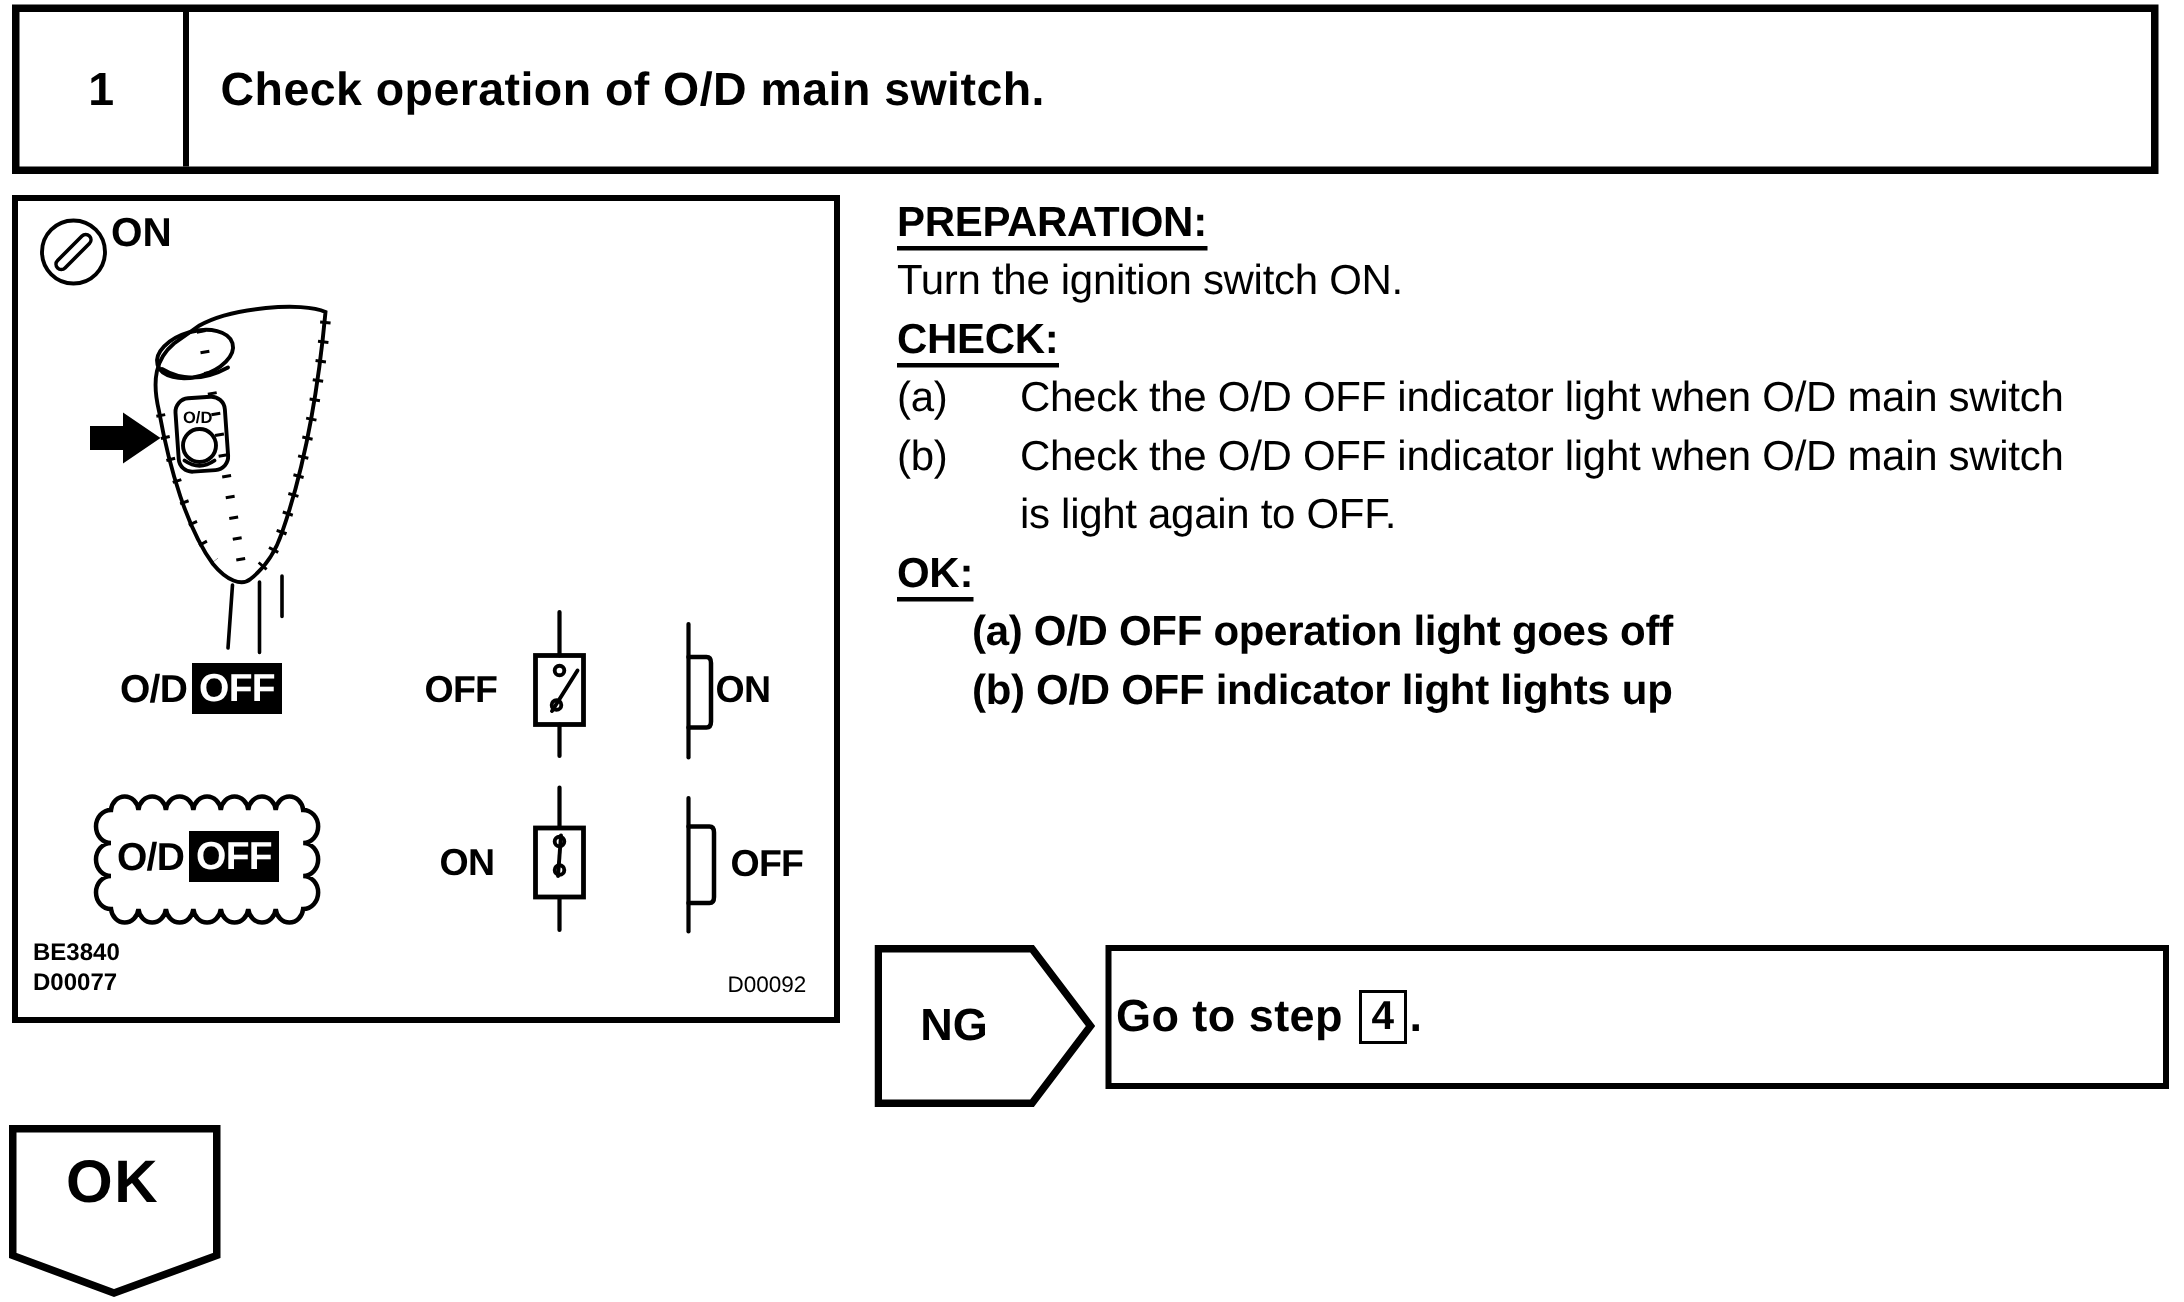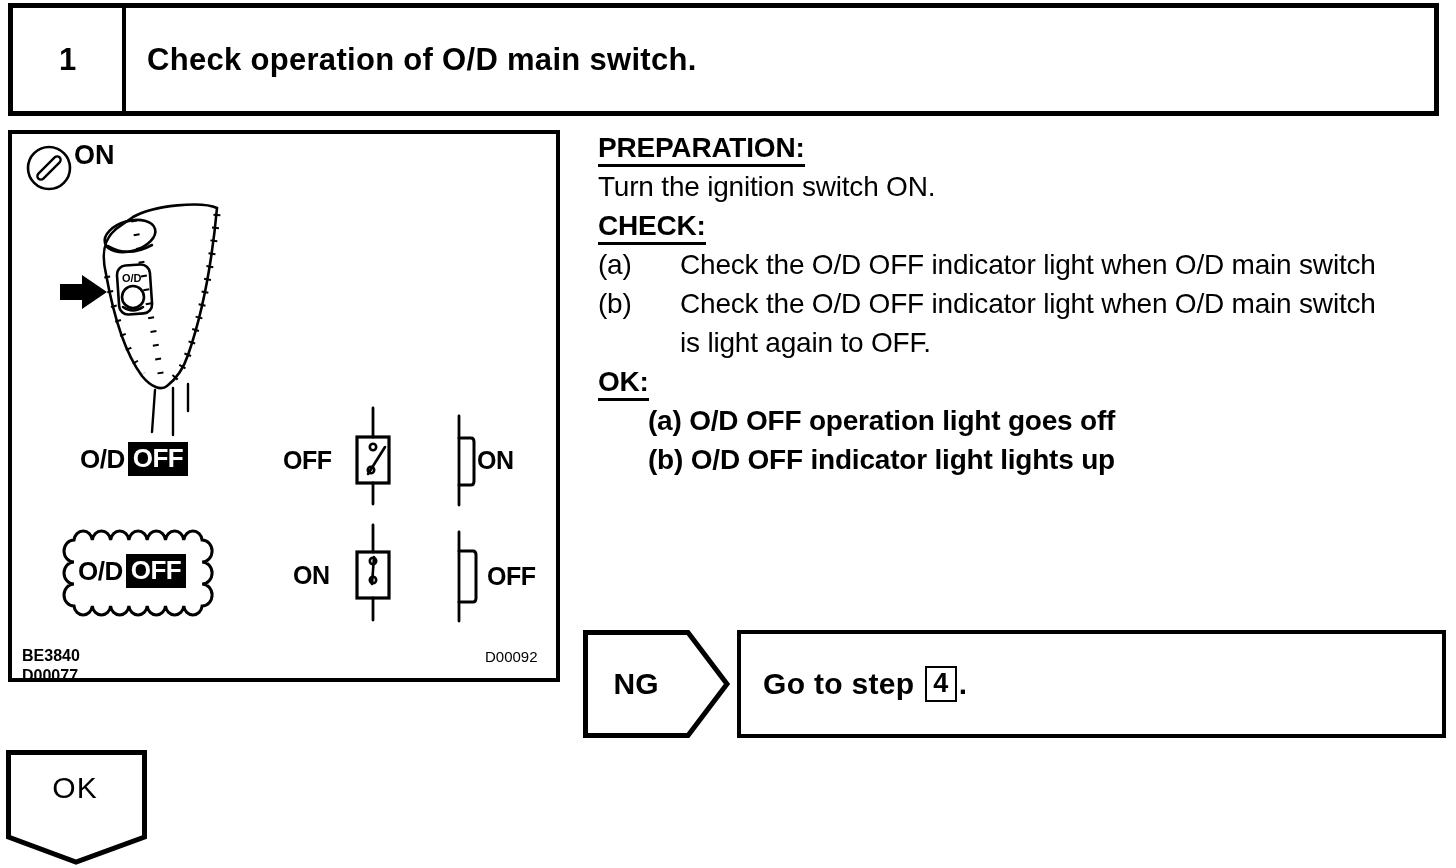--- a/index.html
+++ b/index.html
@@ -30,54 +30,54 @@
   .fig-on{left:62px;top:6px;font-size:27px;font-weight:700;}
   .ind-row{display:flex;align-items:center;font-size:26px;font-weight:700;letter-spacing:-.5px;}
   .ind-row .inv{background:#000;color:#fff;padding:1px 5px 2px 5px;margin-left:3px;}
   .ind1{left:68px;top:308px;}
   .ind2{left:66px;top:420px;}
   .sw-lab{font-size:25px;font-weight:700;letter-spacing:-.5px;}
   .sw-off1{left:271px;top:312px;}
   .sw-on1{left:465px;top:312px;}
   .sw-on2{left:281px;top:427px;}
   .sw-off2{left:475px;top:428px;}
-  .fig-codes{left:10px;top:512px;font-size:16px;font-weight:700;line-height:20px;}
+  .fig-codes{left:10px;top:492px;font-size:16px;font-weight:700;line-height:20px;}
   .fig-code-r{left:473px;top:514px;font-size:15px;font-weight:400;}
   
   .rcol{
     position:absolute;left:598px;top:128px;width:856px;
     font-size:28px;line-height:39px;letter-spacing:-.2px;
   }
   .rcol .row{white-space:nowrap;}
   .hu{font-weight:700;border-bottom:3px solid #000;padding-bottom:1px;margin-top:33px;}
   .check-item{display:flex;}
   .check-item .lbl{width:82px;flex:0 0 82px;}
   .ok-item{padding-left:50px;font-weight:700;white-space:nowrap;}
   
   .ng-arrow-wrap{position:absolute;left:583px;top:630px;width:150px;height:110px;}
   .ng-text{
     position:absolute;left:583px;top:630px;width:106px;height:108px;
     display:flex;align-items:center;justify-content:center;
     font-size:30px;font-weight:700;text-align:center;
   }
   .ng-box{
-    position:absolute;left:737px;top:630px;width:709px;height:108px;
+    position:absolute;left:737px;top:630px;width:709px;height:96px;
     border:4px solid #000;box-sizing:border-box;display:flex;align-items:center;
-    padding-left:22px;font-size:30px;font-weight:700;background:#fff;letter-spacing:.3px;
+    padding-left:3px;font-size:30px;font-weight:700;background:#fff;letter-spacing:.3px;
   }
   .step-ref{
     display:inline-block;border:2px solid #000;padding:0 6px 1px 6px;
     margin:0 2px 0 11px;font-size:27px;font-weight:700;line-height:31px;
   }
   
   .ok-wrap{position:absolute;left:6px;top:750px;width:142px;height:116px;}
   .ok-text{
     position:absolute;left:6px;top:756px;width:138px;height:64px;
     display:flex;align-items:center;justify-content:center;
-    font-size:30px;font-weight:400;letter-spacing:1px;
+    font-size:40px;font-weight:700;letter-spacing:1px;
   }
 </style>
 </head>
 <body>
 
 <div class="page">
 
   <div class="step-header">
     <div class="step-num">1</div>
     <div class="step-title">Check operation of O/D main switch.</div>

